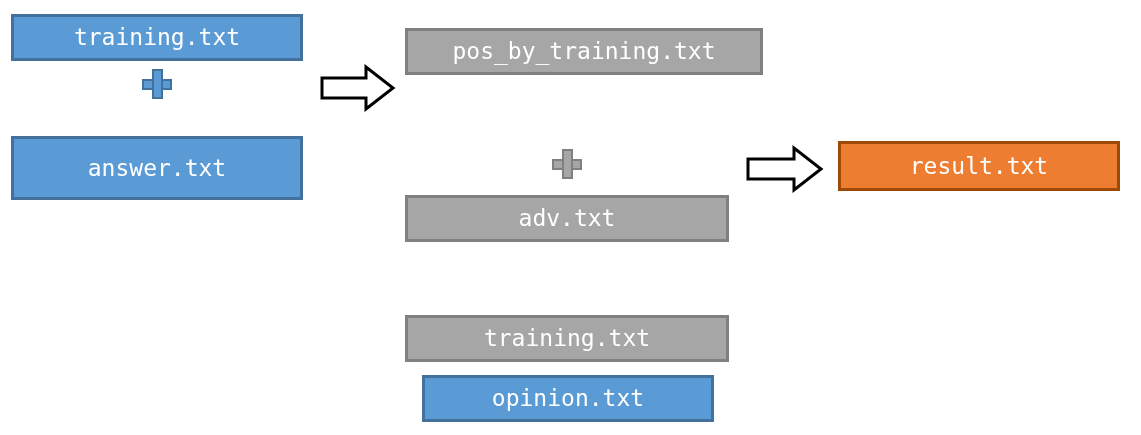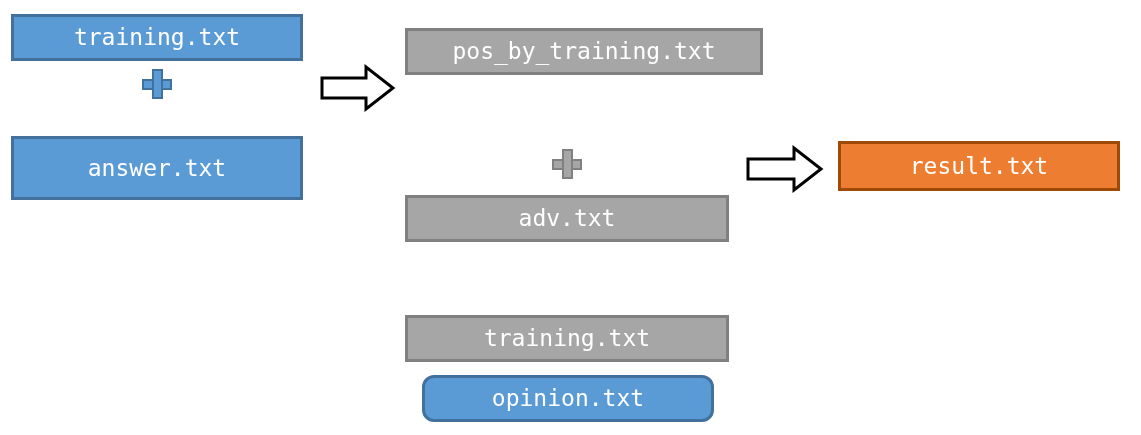--- a/index.html
+++ b/index.html
@@ -118,21 +118,21 @@
 
   <div class="node node-gray" style="left:405px; top:195px; width:324px; height:47px;">
     <span class="node-label">adv.txt</span>
   </div>
 
 
   <div class="node node-gray" style="left:405px; top:315px; width:324px; height:47px;">
     <span class="node-label">training.txt</span>
   </div>
 
-  <div class="node node-blue" style="left:422px; top:375px; width:292px; height:47px;border-radius:12px;">
+  <div class="node node-blue" style="left:422px; top:375px; width:292px; height:47px;">
     <span class="node-label">opinion.txt</span>
   </div>
 
   <div class="arrow" style="left:746px; top:145px;">
     <svg width="78" height="48" viewBox="0 0 78 48">
       <polygon points="2,14 48,14 48,3 75,24 48,45 48,34 2,34" fill="#ffffff" stroke="#000000" stroke-width="3" stroke-linejoin="miter"></polygon>
     </svg>
   </div>
 
   <div class="node node-orange" style="left:838px; top:141px; width:282px; height:50px;">

